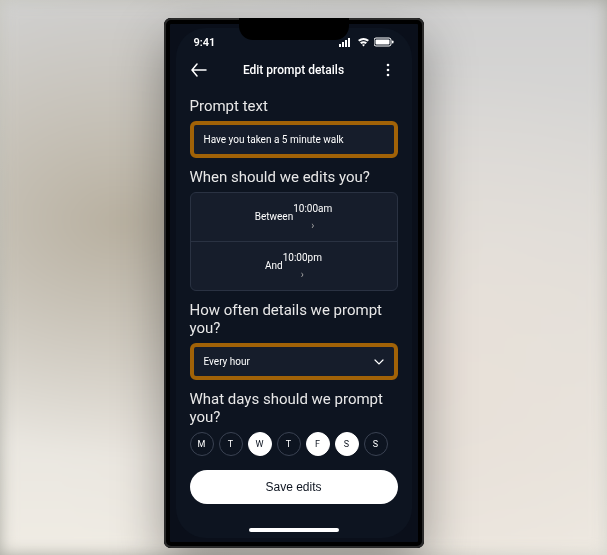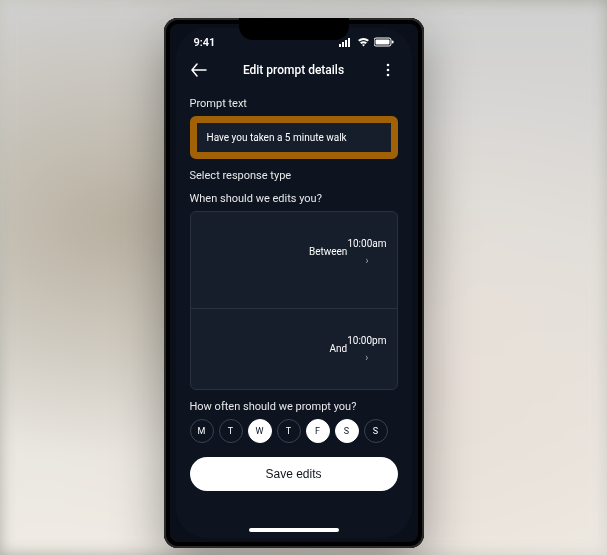--- a/index.html
+++ b/index.html
@@ -20,21 +20,21 @@
     background: radial-gradient(ellipse at 20% 40%, #b8b0a0 0%, transparent 50%),
                 radial-gradient(ellipse at 70% 70%, #e8e0d8 0%, transparent 60%),
                 linear-gradient(180deg, #d0d0d0 0%, #f0ece4 100%);
     filter: blur(8px);
   }
   .phone {
     position: relative;
     width: 260px;
     height: 530px;
     background: #0a0f1a;
-    border-radius: 14px;
+    border-radius: 7px;
     padding: 10px 12px;
     box-shadow: 0 20px 50px rgba(0,0,0,0.35), inset 0 0 0 2px #2a2a2a, inset 0 0 0 6px #000;
     transform: translate(-10px, 5px) rotate(0deg);
   }
   .screen {
     width: 100%;
     height: 100%;
     background: #0d1420;
     border-radius: 30px;
     overflow: hidden;
@@ -66,48 +66,48 @@
   .status-right svg { display: block; }
   .header {
     display: flex;
     align-items: center;
     justify-content: space-between;
     padding: 10px 14px 8px;
   }
   .header-title { font-size: 12px; font-weight: 500; }
   .back-icon, .more-icon { width: 18px; height: 18px; display:flex; align-items:center; justify-content:center; cursor:pointer; }
   .content { flex: 1; overflow-y: auto; padding: 0 14px 10px; }
-  .label { font-size: 11px; color: #e8e8e8; margin: 10px 0 6px; }
+  .label { font-size: 15px; color: #e8e8e8; margin: 10px 0 6px; }
   .field {
     background: #161d2b;
-    border: 7px solid #a16207;
+    border: 4px solid #a16207;
     border-radius: 6px;
     padding: 9px 10px;
     font-size: 10px;
     color: #fff;
     display: flex;
     align-items: flex-end;
     justify-content: space-between;
     cursor: pointer;
   }
   .field input {
     background: transparent; border: none; color: #fff; font-size: 10px; width: 100%; outline: none;
     font-family: inherit;
   }
   .time-group {
     background: #161d2b;
     border: 1px solid #2a3242;
     border-radius: 6px;
     overflow: hidden;
   }
   .time-row {
-    display: flex; justify-content: flex-end; align-items: center;
-    padding: 26px 10px; font-size: 10px; cursor: pointer;
-  }
-  .time-row + .time-row { border-top: 1px solid #2a3242; margin-top: 16px; }
+    display: flex; justify-content: center; align-items: center;
+    padding: 10px 10px; font-size: 10px; cursor: pointer;
+  }
+  .time-row + .time-row { border-top: 1px solid #2a3242; }
   .time-value { display: flex; align-items: center; gap: 6px; color: #fff; flex-direction: column; }
   .chev { font-size: 10px; color: #aaa; }
   .days { display: flex; gap: 5px; margin-top: 2px; flex-wrap: nowrap; }
   .day {
     width: 24px; height: 24px; border-radius: 50%;
     border: 1px solid #3a4252;
     display: flex; align-items: center; justify-content: center;
     font-size: 9px; color: #fff; cursor: pointer;
     background: transparent;
   }
@@ -171,42 +171,48 @@
       </div>
     </div>
 
     <div class="content">
 
       <div class="label">Prompt text</div>
       <div class="field">
         <input type="text" value="Have you taken a 5 minute walk" style="">
       </div>
 
-      <div class="label">Select response type</div>
 
       <div class="label">When should we edits you?</div>
       <div class="time-group">
         <div class="time-row">
           <span>Between</span>
           <span class="time-value">
             <span>10:00am</span>
             <span class="chev">›</span>
           </span>
         </div>
         <div class="time-row">
           <span>And</span>
           <span class="time-value">
             <span>10:00pm</span>
             <span class="chev">›</span>
           </span>
         </div>
       </div>
 
-      <div class="label">How often should we prompt you?</div>
-
+      <div class="label">How often details we prompt you?</div>
+      <div class="field">
+        <span>Every hour</span>
+        <svg class="chevron-down" viewBox="0 0 10 10">
+            <path d="M1 3 L5 7 L9 3" stroke="#fff" stroke-width="1.2" fill="none" stroke-linecap="round"></path>
+          </svg>
+      </div>
+
+      <div class="label">What days should we prompt you?</div>
       <div class="days" id="days-container">
           <div class="day">M</div>
           <div class="day">T</div>
           <div class="day sel">W</div>
           <div class="day">T</div>
           <div class="day sel">F</div>
           <div class="day sel">S</div>
           <div class="day">S</div>
         </div>
 

